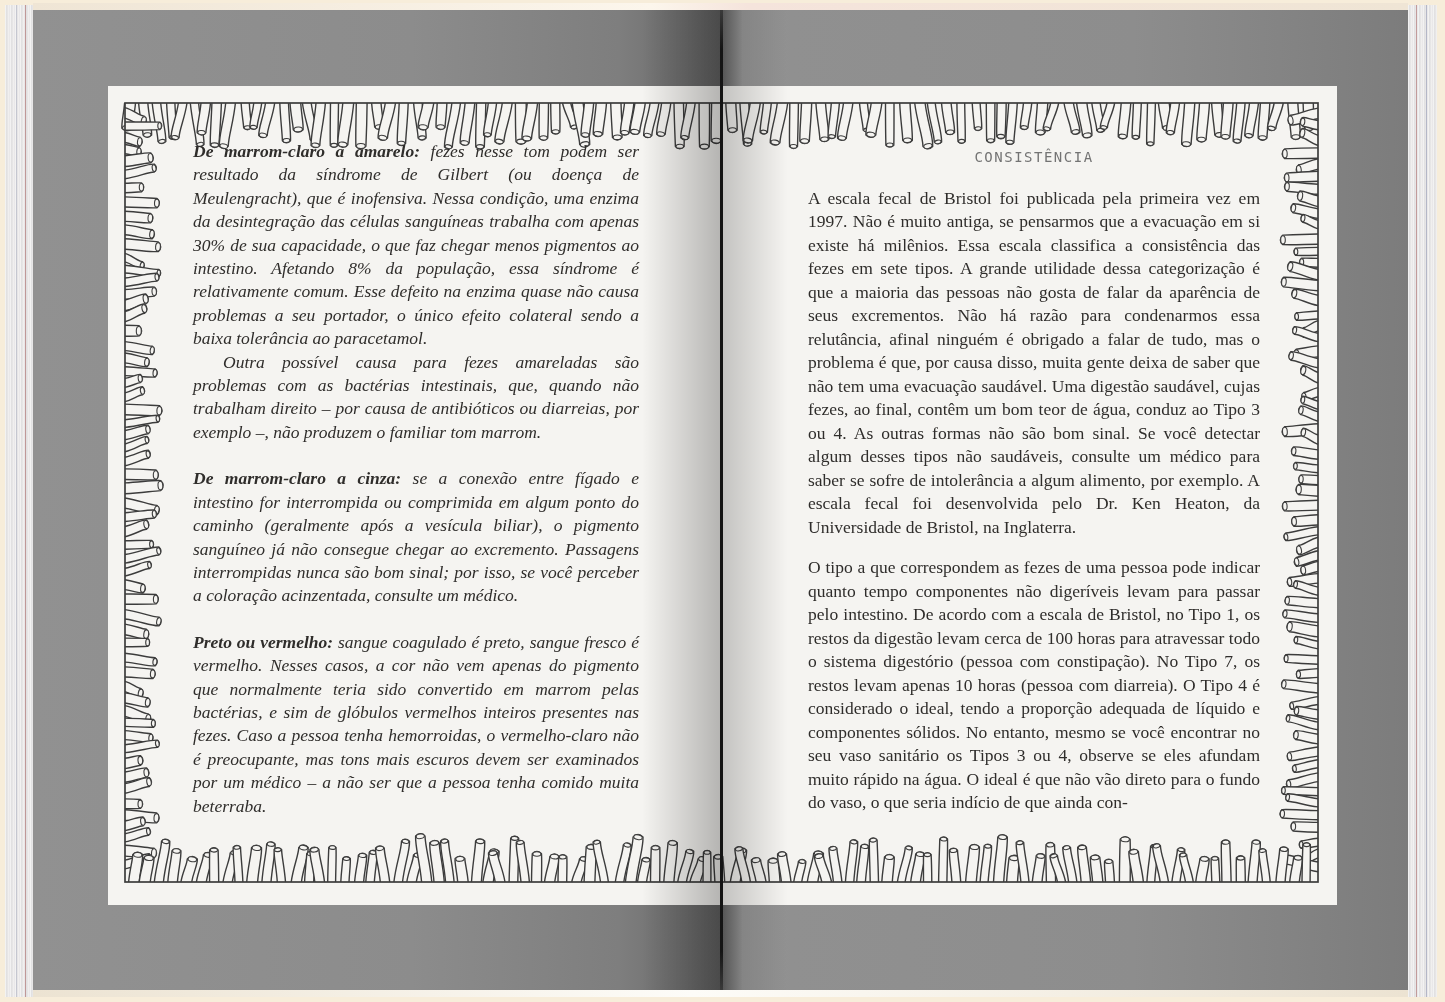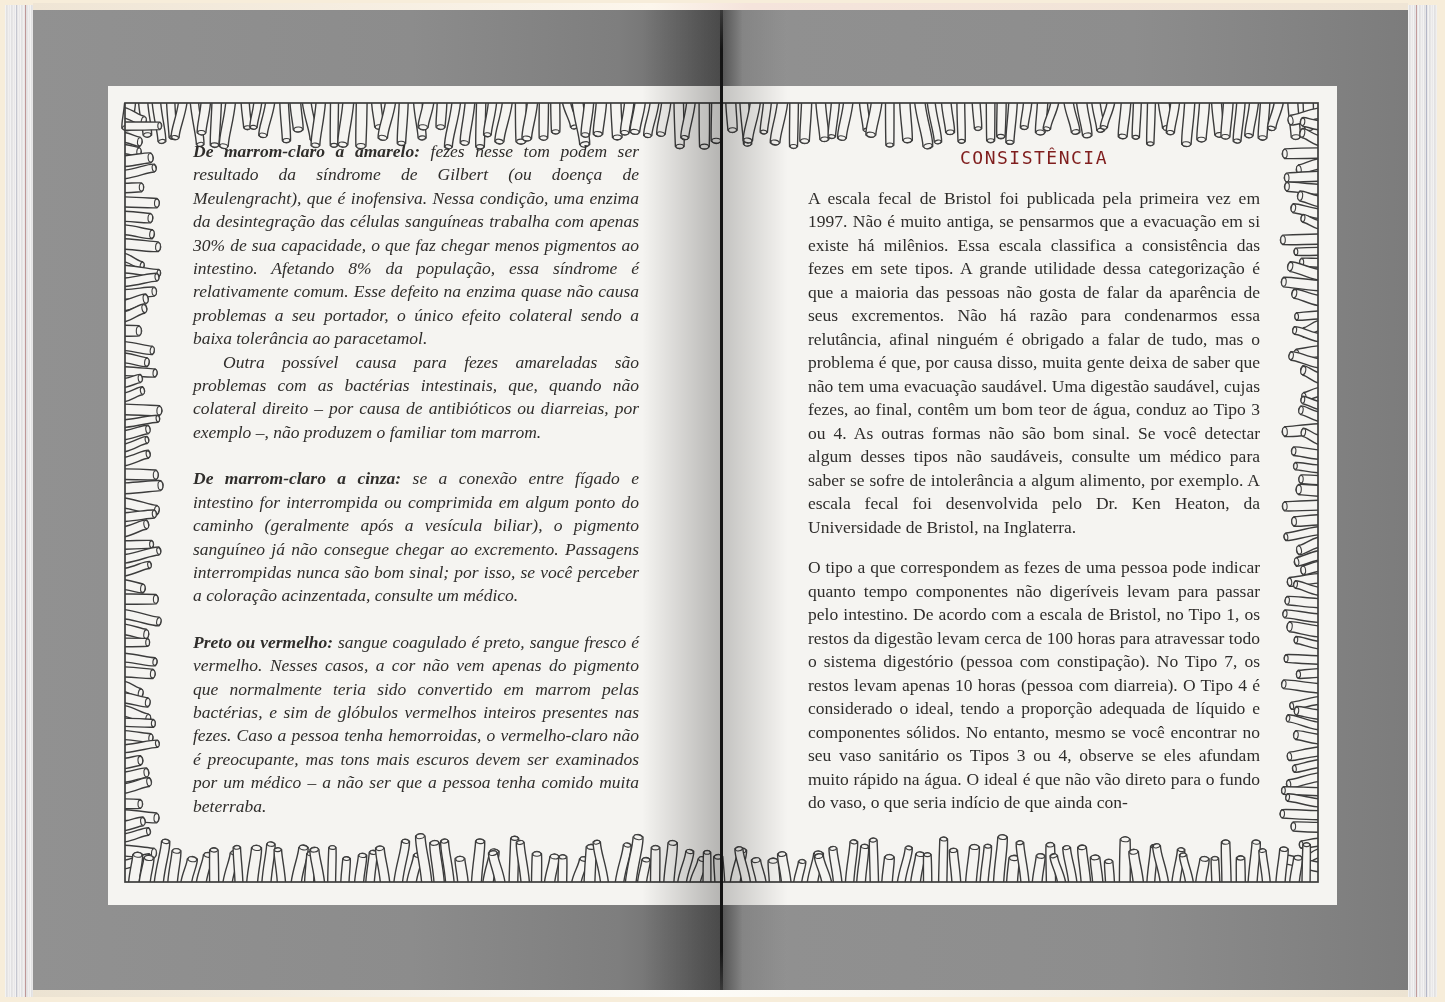--- a/index.html
+++ b/index.html
@@ -35,21 +35,21 @@
   .panel svg{position:absolute;left:0;top:0;width:1229px;height:819px;display:block;}
 
   .col{position:absolute;text-align:justify;color:var(--ink,#2f2d2b);}
   .col p{margin:0;}
   .col-left{left:85px;top:54px;width:446px;font-style:italic;font-size:17.5px;line-height:23.4px;}
   .col-left .lead{font-weight:bold;}
   .col-left p.indent{text-indent:30px;}
   .col-left p.gap{margin-top:23px;}
   .col-right{left:700px;top:60px;width:452px;font-size:17.5px;line-height:23.5px;}
   .col-right h1{margin:0;font-family:"DejaVu Sans Mono",monospace;font-weight:400;
-    font-size:18px;letter-spacing:1.5px;text-align:center;color:#7f1d1d;}
+    font-size:14px;letter-spacing:1.5px;text-align:center;color:#737373;}
   .col-right p{margin-top:17px;}
 
   
   .spine-shadow-l{position:absolute;left:642px;top:10px;width:78px;height:980px;
     background:linear-gradient(to right,rgba(0,0,0,0) 0%,rgba(0,0,0,0.26) 100%);}
   .spine-shadow-r{position:absolute;left:723px;top:10px;width:86px;height:980px;
     background:linear-gradient(to right,rgba(0,0,0,0.20) 0%,rgba(0,0,0,0) 75%);}
   .spine-line{position:absolute;left:720px;top:10px;width:3px;height:980px;
     background:linear-gradient(to bottom,#3a3a3a 0%,#141414 4%,#141414 96%,#3a3a3a 100%);}
 </style>
@@ -665,21 +665,21 @@
         <ellipse cx="1175.9" cy="763.3" rx="3.7" ry="2.1" transform="rotate(5.2 1175.9 763.3)" fill="#f5f4f1" stroke="#3c3c3c" stroke-width="1.1"></ellipse>
         <path d="M1181.7,796.0 C1182.7,785.1 1185.2,777.8 1185.6,771.7 Q1190.0,767.4 1194.4,771.7 C1194.8,777.8 1192.3,785.1 1191.3,796.0" fill="#f5f4f1" stroke="#3c3c3c" stroke-width="1.4" stroke-linejoin="round"></path>
         <ellipse cx="1190.0" cy="771.9" rx="3.8" ry="2.2" transform="rotate(5.3 1190.0 771.9)" fill="#f5f4f1" stroke="#3c3c3c" stroke-width="1.1"></ellipse>
         <path d="M1194.0,796.0 C1194.2,779.2 1194.5,768.0 1194.9,758.6 Q1198.6,755.0 1202.3,758.6 C1202.6,768.0 1202.2,779.2 1202.1,796.0" fill="#f5f4f1" stroke="#3c3c3c" stroke-width="1.4" stroke-linejoin="round"></path>
         <ellipse cx="1198.6" cy="758.8" rx="3.2" ry="1.8" transform="rotate(0.9 1198.6 758.8)" fill="#f5f4f1" stroke="#3c3c3c" stroke-width="1.1"></ellipse>
         <rect x="17" y="17" width="1193" height="779" fill="none" stroke="#3c3c3c" stroke-width="1.7"></rect>
       </svg>
 
     <div class="col col-left">
       <p><b class="lead">De marrom-claro a amarelo:</b> <span>fezes nesse tom podem ser resultado da síndrome de Gilbert (ou doença de Meulengracht), que é inofensiva. Nessa condição, uma enzima da desintegração das células sanguíneas trabalha com apenas 30% de sua capacidade, o que faz chegar menos pigmentos ao intestino. Afetando 8% da população, essa síndrome é relativamente comum. Esse defeito na enzima quase não causa problemas a seu portador, o único efeito colateral sendo a baixa tolerância ao paracetamol.</span></p>
-      <p class="indent"><span>Outra possível causa para fezes amareladas são problemas com as bactérias intestinais, que, quando não colateral direito – por causa de antibióticos ou diarreias, por exemplo –, não produzem o familiar tom marrom.</span></p>
+      <p class="indent"><span>Outra possível causa para fezes amareladas são problemas com as bactérias intestinais, que, quando não trabalham direito – por causa de antibióticos ou diarreias, por exemplo –, não produzem o familiar tom marrom.</span></p>
       <p class="gap"><b class="lead">De marrom-claro a cinza:</b> <span>se a conexão entre fígado e intestino for interrompida ou comprimida em algum ponto do caminho (geralmente após a vesícula biliar), o pigmento sanguíneo já não consegue chegar ao excremento. Passagens interrompidas nunca são bom sinal; por isso, se você perceber a coloração acinzentada, consulte um médico.</span></p>
       <p class="gap"><b class="lead">Preto ou vermelho:</b> <span>sangue coagulado é preto, sangue fresco é vermelho. Nesses casos, a cor não vem apenas do pigmento que normalmente teria sido convertido em marrom pelas bactérias, e sim de glóbulos vermelhos inteiros presentes nas fezes. Caso a pessoa tenha hemorroidas, o vermelho-claro não é preocupante, mas tons mais escuros devem ser examinados por um médico – a não ser que a pessoa tenha comido muita beterraba.</span></p>
     </div>
 
     <div class="col col-right">
       <h1>CONSISTÊNCIA</h1>
       <p><span>A escala fecal de Bristol foi publicada pela primeira vez em 1997. Não é muito antiga, se pensarmos que a evacuação em si existe há milênios. Essa escala classifica a consistência das fezes em sete tipos. A grande utilidade dessa categorização é que a maioria das pessoas não gosta de falar da aparência de seus excrementos. Não há razão para condenarmos essa relutância, afinal ninguém é obrigado a falar de tudo, mas o problema é que, por causa disso, muita gente deixa de saber que não tem uma evacuação saudável. Uma digestão saudável, cujas fezes, ao final, contêm um bom teor de água, conduz ao Tipo 3 ou 4. As outras formas não são bom sinal. Se você detectar algum desses tipos não saudáveis, consulte um médico para saber se sofre de intolerância a algum alimento, por exemplo. A escala fecal foi desenvolvida pelo Dr. Ken Heaton, da Universidade de Bristol, na Inglaterra.</span></p>
       <p><span>O tipo a que correspondem as fezes de uma pessoa pode indicar quanto tempo componentes não digeríveis levam para passar pelo intestino. De acordo com a escala de Bristol, no Tipo 1, os restos da digestão levam cerca de 100 horas para atravessar todo o sistema digestório (pessoa com constipação). No Tipo 7, os restos levam apenas 10 horas (pessoa com diarreia). O Tipo 4 é considerado o ideal, tendo a proporção adequada de líquido e componentes sólidos. No entanto, mesmo se você encontrar no seu vaso sanitário os Tipos 3 ou 4, observe se eles afundam muito rápido na água. O ideal é que não vão direto para o fundo do vaso, o que seria indício de que ainda con-</span></p>
     </div>
   </div>

